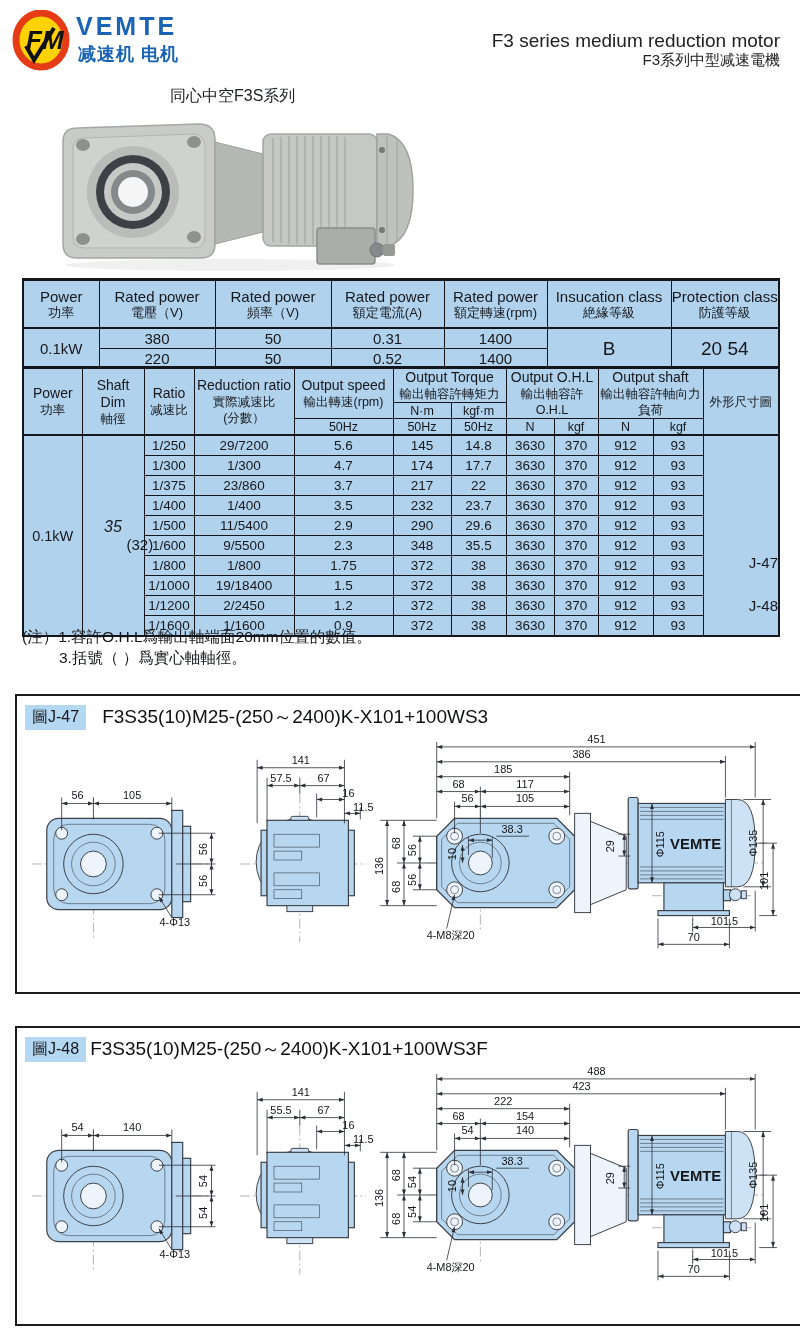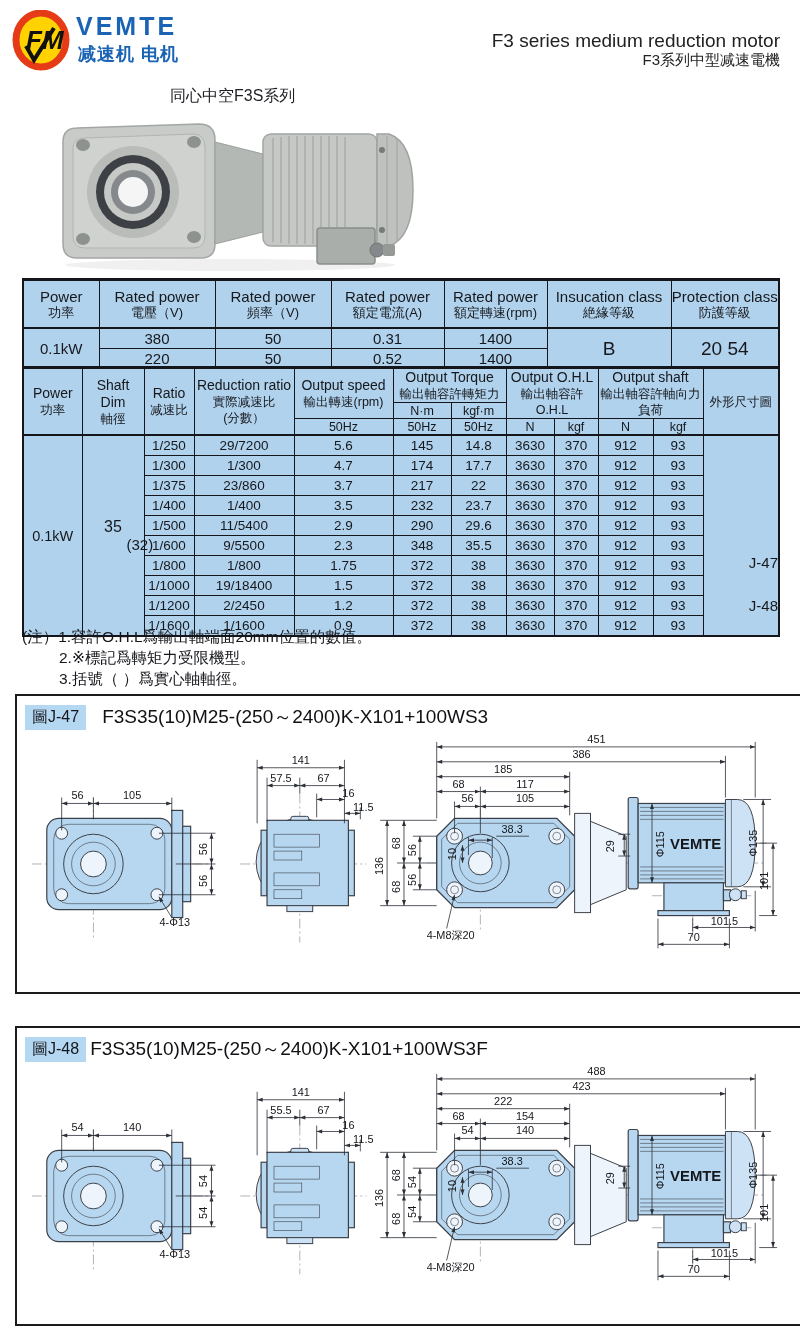--- a/index.html
+++ b/index.html
@@ -24,21 +24,21 @@
   #spec-table .h-cn{font-size:13px;}
   #spec-table thead th{height:46px;}
   #spec-table tbody td{height:19px;font-size:15px;}
   #spec-table .big-val{font-size:19px;}
   #ratio-table thead tr.r1 th{height:28px;}
   #ratio-table thead tr.r2 th,#ratio-table thead tr.r3 th{height:15px;font-size:12.5px;}
   #ratio-table tbody td{height:19px;font-size:13.5px;}
   #ratio-table tbody td.pw{font-size:14.5px;}
   #ratio-table td.figure-cell{position:relative;}
   .fig-label{position:absolute;left:0;right:0;text-align:right;font-size:15px;}
-  .shaft-main{font-size:16px;line-height:18px;}
+  .shaft-main{font-size:16px;line-height:18px;font-style:italic;}
   .shaft-note{font-size:15px;line-height:17px;margin-left:44px;}
   thead{border-bottom:2px solid #14161c;}
 
   
   #notes{position:absolute;left:22px;top:626px;font-size:15.5px;line-height:21px;color:#15171c;}
   #notes .indent{padding-left:37px;}
 
   
   .dwg-section{position:absolute;left:15px;width:766px;border:2px solid #1b1b1b;background:#fff;padding-left:24px;}
   #section-j47{top:694px;height:296px;}
@@ -366,21 +366,20 @@
         <td>3630</td>
         <td>370</td>
         <td>912</td>
         <td>93</td>
       </tr>
     </tbody>
 </table>
 
 <div id="notes">
   <div><span>(注）</span><span>1.容許O.H.L爲輸出軸端面20mm位置的數值。</span></div>
-  <div class="indent">2.※標記爲轉矩力受限機型。</div>
   <div class="indent">3.括號（ ）爲實心軸軸徑。</div>
 </div>
 
 <div id="section-j47" class="dwg-section">
   <div class="dwg-title">
     <span class="dwg-tag">圖J-47</span>
     <span class="dwg-model">F3S35(10)M25-(250～2400)K-X101+100WS3</span>
   </div>
   <div class="dwg-canvas">
       <svg width="766" height="254" viewBox="0 0 772 256" xmlns="http://www.w3.org/2000/svg">

